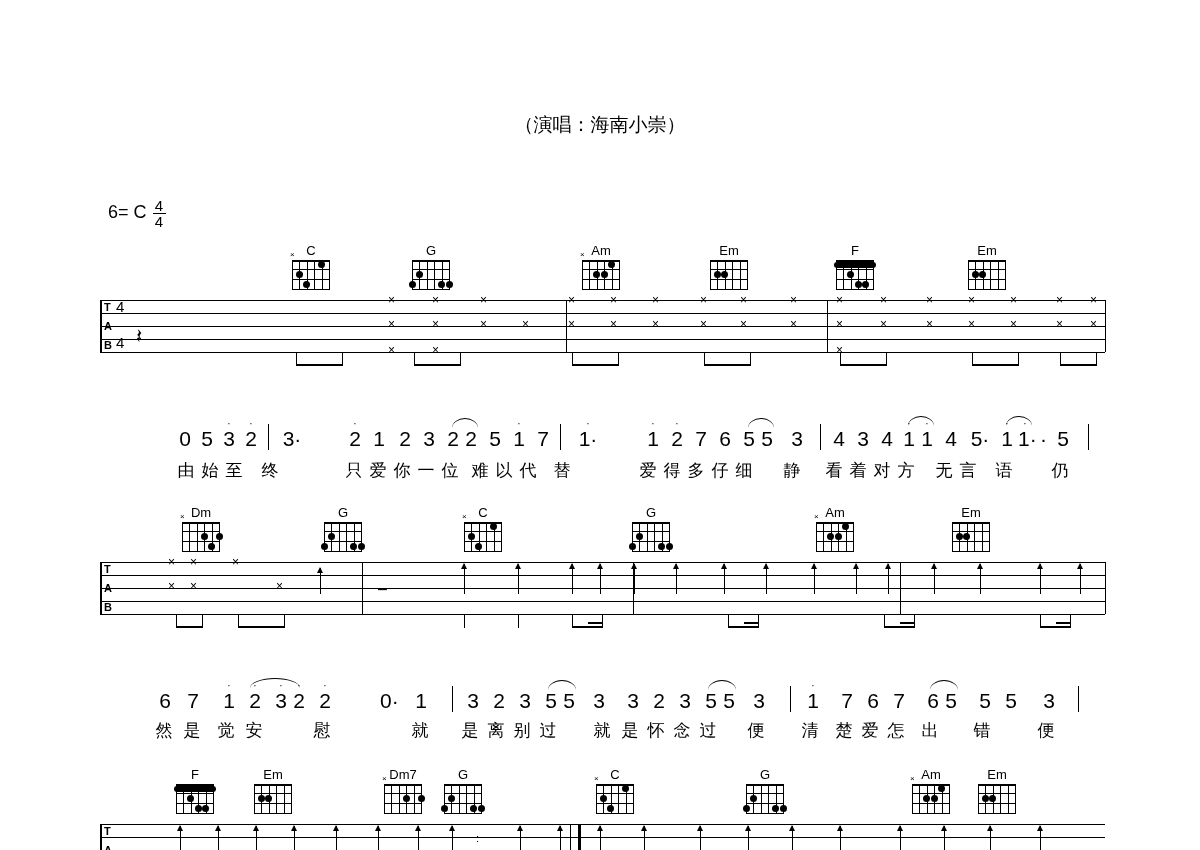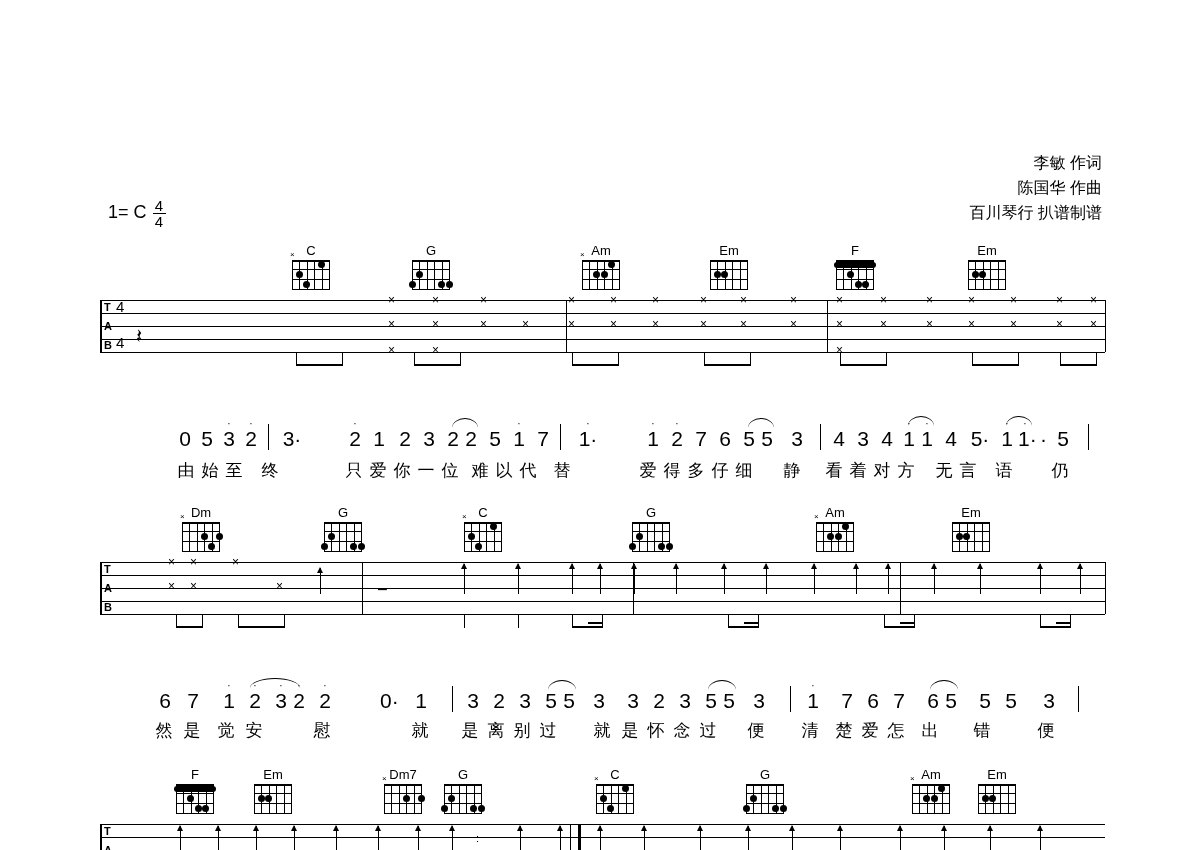--- a/index.html
+++ b/index.html
@@ -81,27 +81,23 @@
   .tie{position:absolute;border-top:1.4px solid #000;border-radius:50%/100% 100% 0 0;height:9px;}
   .ntbar{position:absolute;width:1px;background:#000;}
   .lyr{position:absolute;font-size:17px;line-height:17px;text-align:center;}
   .dotsep{position:absolute;font-size:21px;line-height:21px;}
 </style>
 </head>
 <body>
 
 <div class="sheet">
 
-  <div class="credits">
-    <div>李敏 作词</div>
-    <div>陈国华 作曲</div>
-    <div>百川琴行 扒谱制谱</div>
-  </div>
+  <div class="subtitle">（演唱：海南小崇）</div>
   <div class="keysig">
-    <span>1= C</span>
+    <span>6= C</span>
     <span class="timesig">
       <span>4</span>
       <span class="bar"></span>
       <span>4</span>
     </span>
   </div>
 
   <div class="system" style="top:300px;">
     <div class="stafflines">
       <div class="ln"></div>

